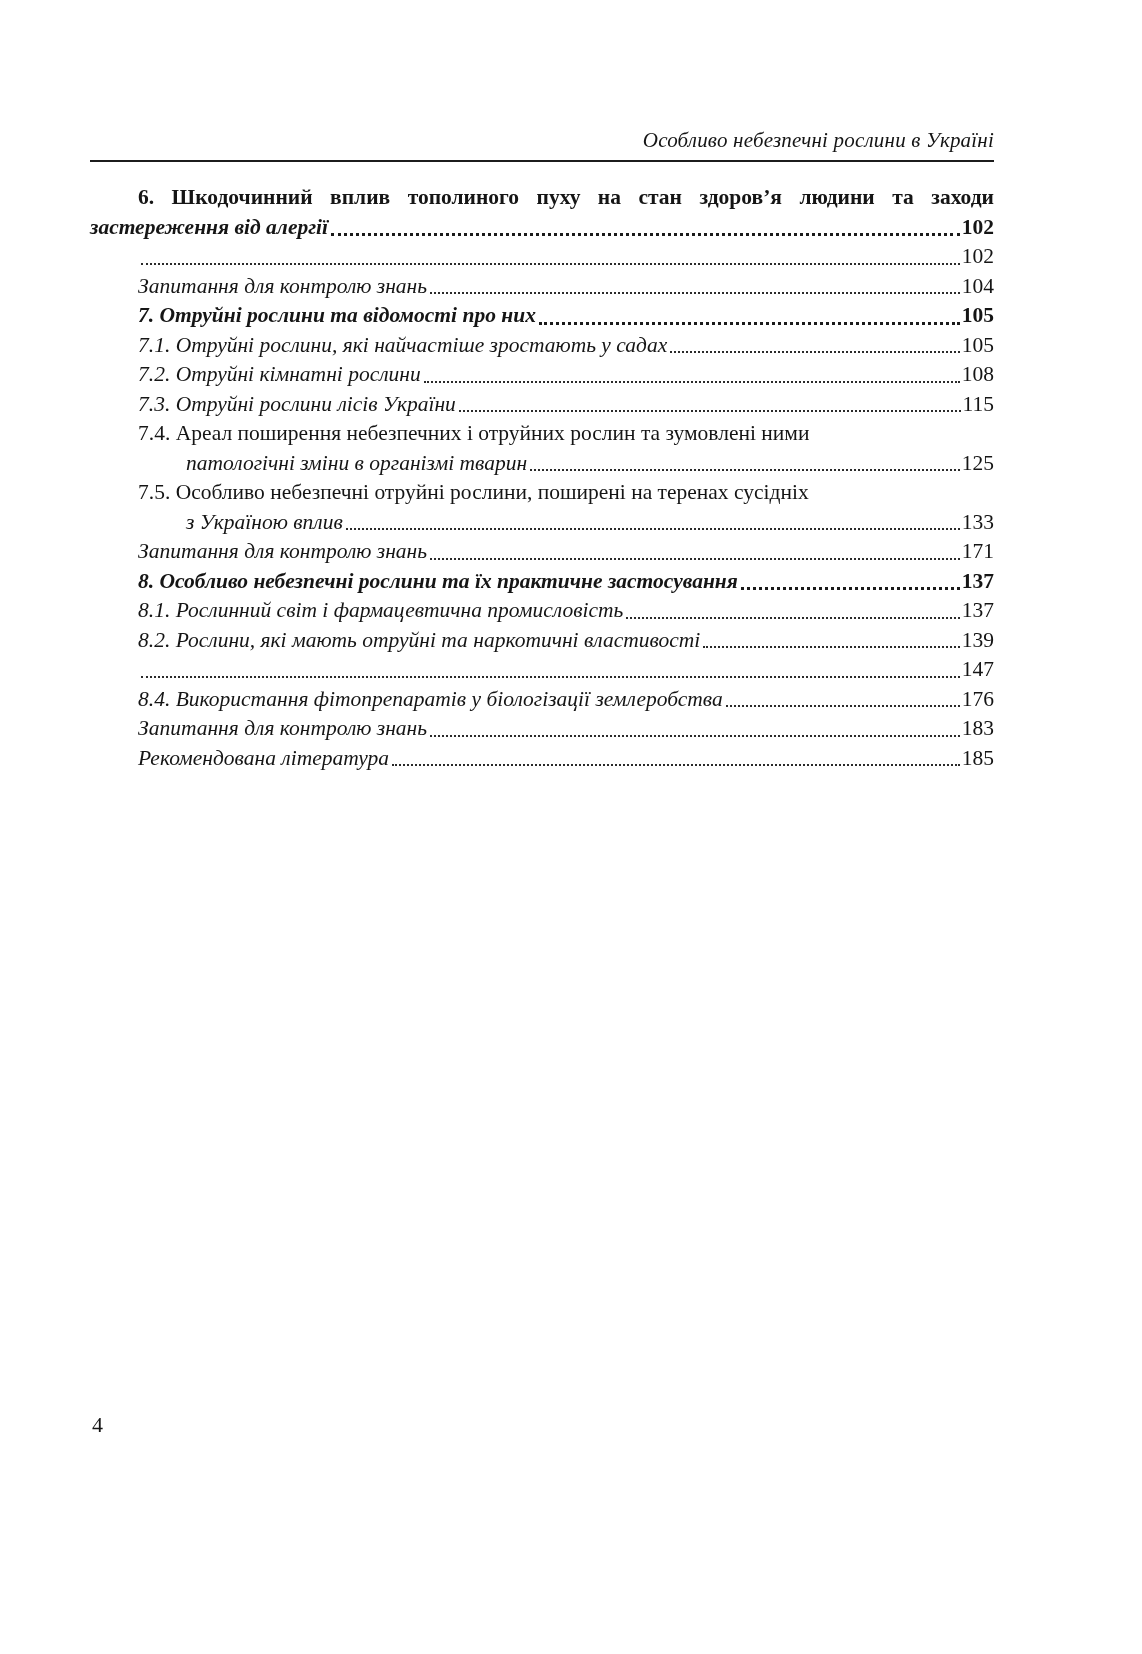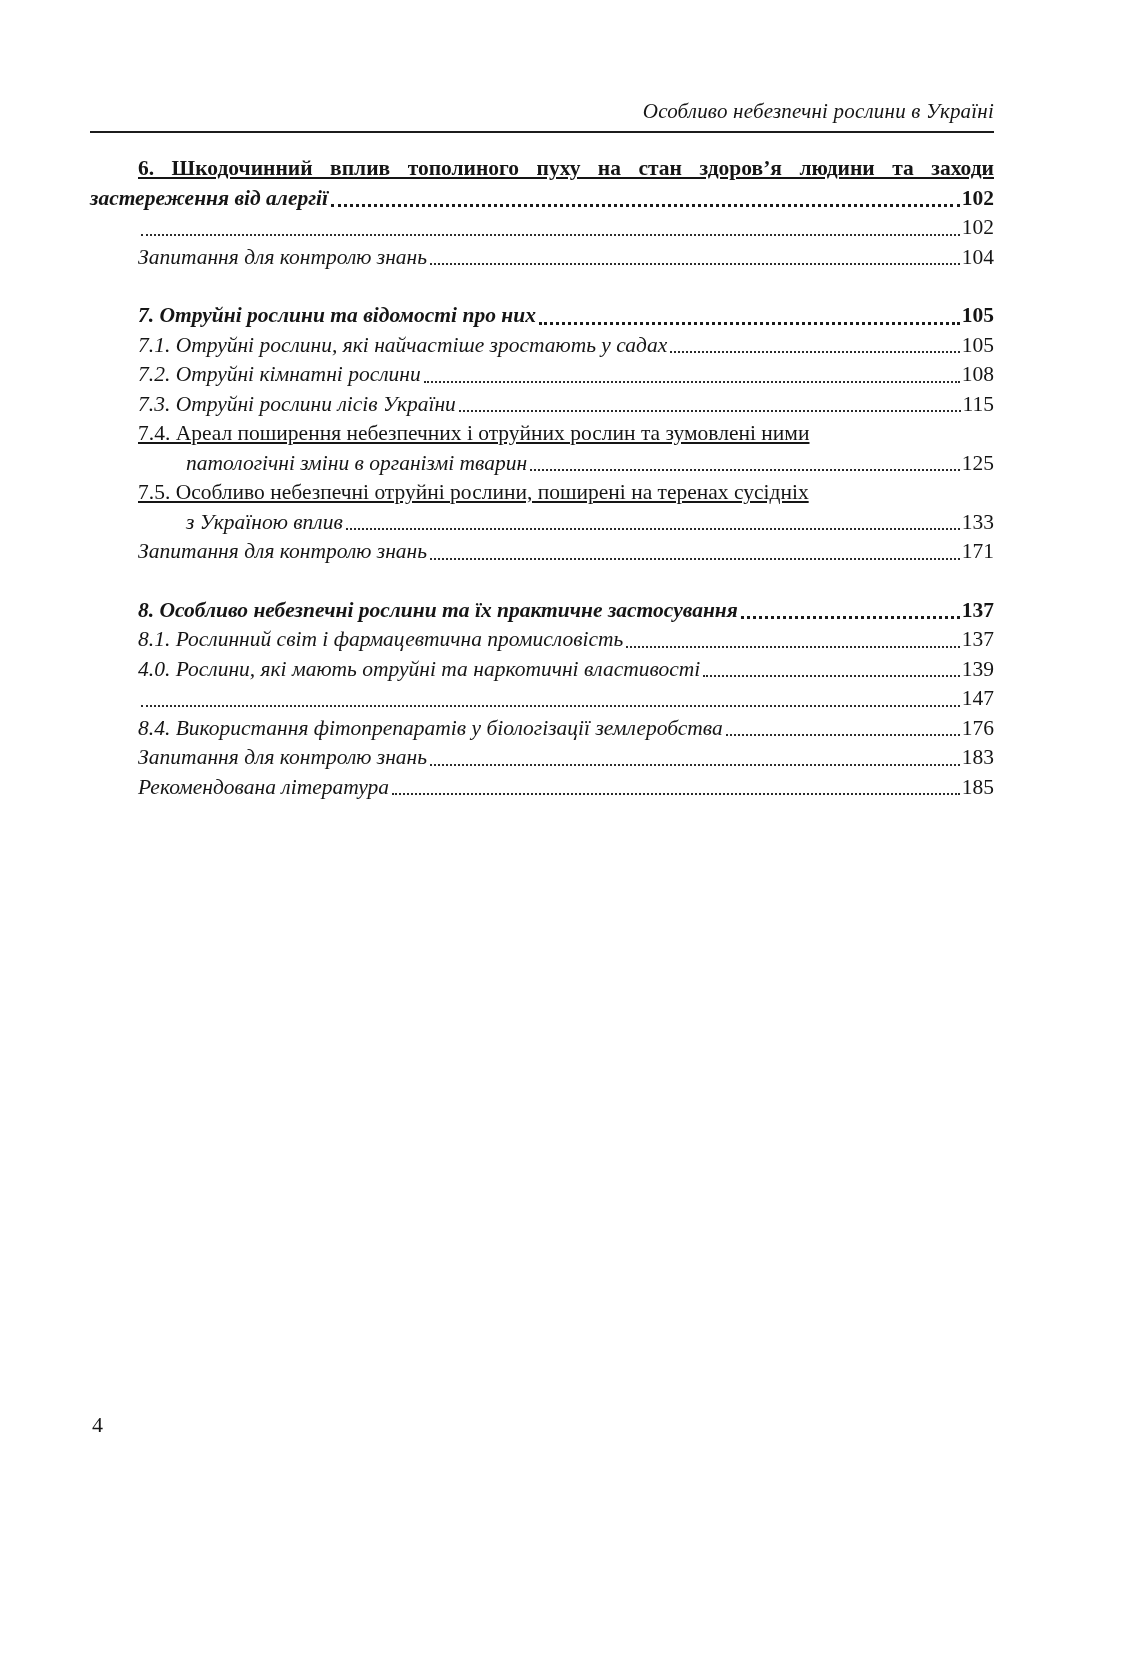--- a/index.html
+++ b/index.html
@@ -19,41 +19,42 @@
     overflow: hidden;
   }
   
   .running-title {
     text-align: right;
     font-style: italic;
     font-size: 21px;
     letter-spacing: 0.2px;
     padding-bottom: 7px;
     line-height: 26px;
+    margin-top: 29px;
   }
   .header-rule {
     border: none;
     border-top: 2px solid #1c1c1c;
     height: 0;
   }
   
   .toc {
     margin-top: 21px;
     font-size: 21.5px;
   }
   .row {
     display: flex;
     align-items: baseline;
     line-height: 29.5px;
   }
-  .row.block { display: block; text-decoration: underline; }
+  .row.block { display: block; }
   .bold { font-weight: bold; }
   .indent { padding-left: 48px; }
   .deep { padding-left: 96px; justify-content: center; }
-  .gap { margin-top: 29px; }
+  .gap { }
   .just { text-align: justify; text-align-last: justify; }
   .t { white-space: nowrap; font-style: italic; }
   .leader {
     flex: 1 1 auto;
     min-width: 14px;
     align-self: flex-end;
     margin: 0 2px 7px 3px;
     border-bottom: 2px dotted #2a2a2a;
   }
   .bold > .leader { border-bottom: 3px dotted #1a1a1a; margin-bottom: 6px; }
@@ -152,21 +153,21 @@
       <span class="pg">137</span>
     </div>
 
     <div class="row indent">
       <span class="t">8.1. Рослинний світ і фармацевтична промисловість</span>
       <span class="leader"></span>
       <span class="pg">137</span>
     </div>
 
     <div class="row indent">
-      <span class="t">4.0. Рослини, які мають отруйні та наркотичні властивості</span>
+      <span class="t">8.2. Рослини, які мають отруйні та наркотичні властивості</span>
       <span class="leader"></span>
       <span class="pg">139</span>
     </div>
 
     <div class="row indent">
       <span class="leader"></span>
       <span class="pg">147</span>
     </div>
 
     <div class="row indent">

